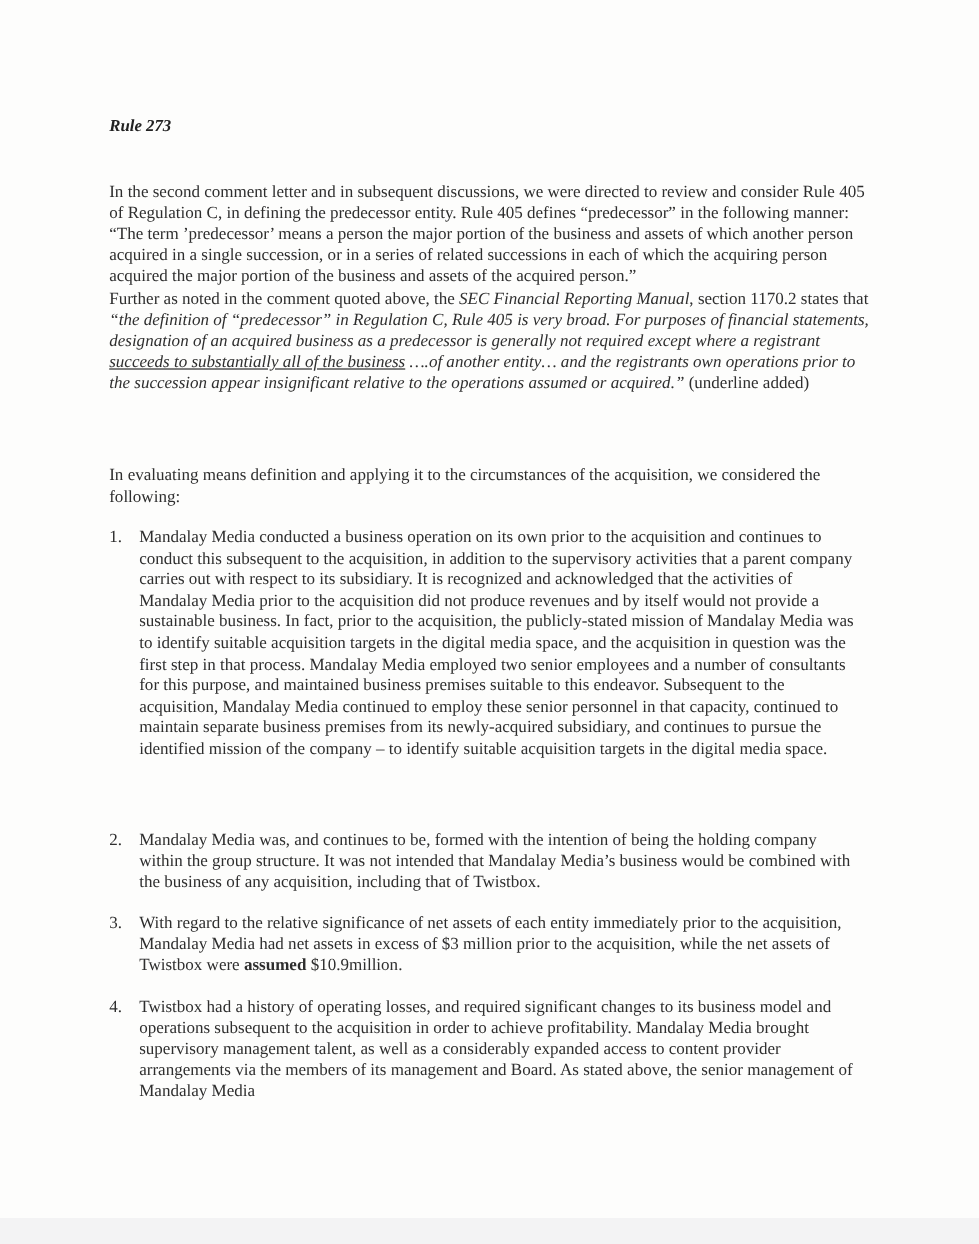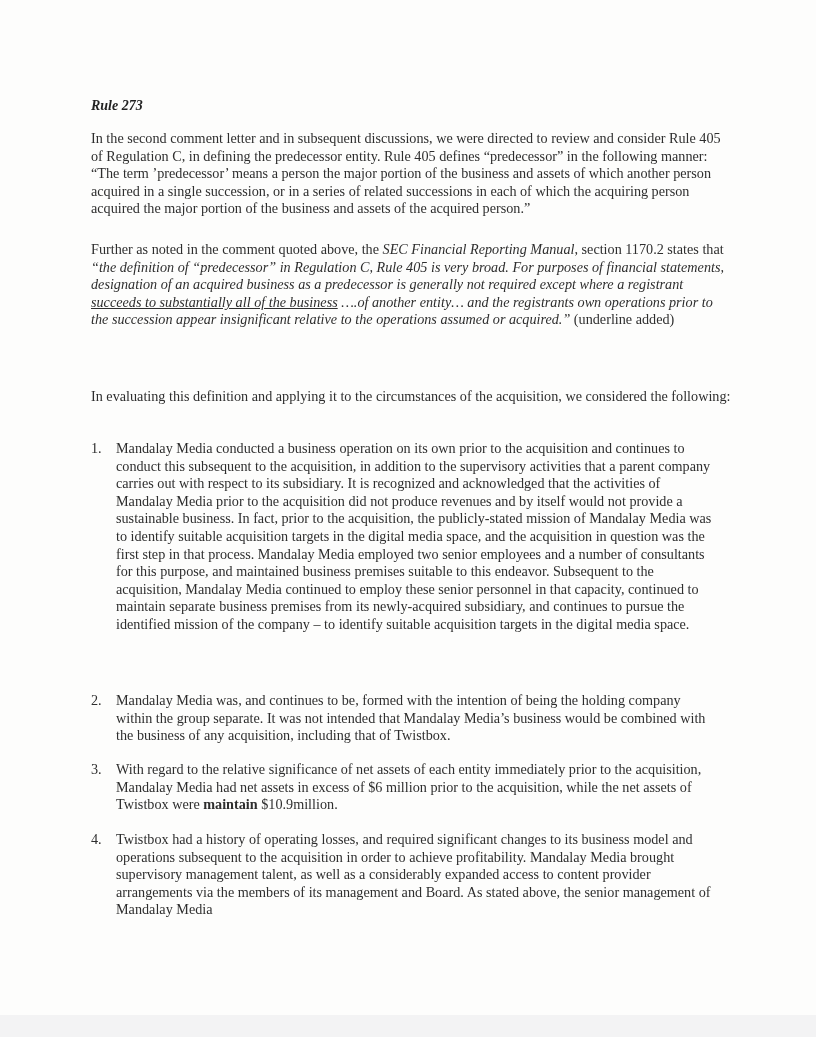--- a/index.html
+++ b/index.html
@@ -4,21 +4,21 @@
 <style>
   html, body { margin: 0; padding: 0; }
   body {
     width: 816px; height: 1037px; background: #fdfdfc; overflow: hidden;
     font-family: "Liberation Serif", serif; color: #2e2e2e;
     position: relative;
   }
   .page { position: absolute; left: 91px; top: 0; width: 640px; }
   .heading { position: absolute; top: 98px; left: 0; font-style: italic; font-weight: bold; font-size: 14px; color: #222; }
   .para { position: absolute; left: 0; width: 640px; font-size: 14.2px; line-height: 17.6px; }
-  .p1 { top: 130px; }
+  .p1 { top: 152px; }
   .p2 { top: 241px; }
   .p3 { top: 388px; }
   .list { position: absolute; left: 0; top: 0; width: 640px; }
   .item { position: absolute; left: 25px; width: 602px; font-size: 14.2px; line-height: 17.6px; }
   .item .num { position: absolute; left: -25px; width: 20px; }
   .i1 { top: 440px; }
   .i2 { top: 692px; }
   .i3 { top: 761px; }
   .i4 { top: 831px; }
   i { font-style: italic; }
@@ -29,34 +29,34 @@
 </head>
 <body>
 
 <div class="page">
   <div class="heading">Rule 273</div>
 
   <div class="para p1">In the second comment letter and in subsequent discussions, we were directed to review and consider Rule 405 of Regulation C, in defining the predecessor entity. Rule 405 defines “predecessor” in the following manner: “The term ’predecessor’ means a person the major portion of the business and assets of which another person acquired in a single succession, or in a series of related successions in each of which the acquiring person acquired the major portion of the business and assets of the acquired person.”</div>
 
   <div class="para p2"><span>Further as noted in the comment quoted above, the </span><i>SEC Financial Reporting Manual</i><span>, section 1170.2 states that </span><i>“the definition of “predecessor” in Regulation C, Rule 405 is very broad. For purposes of financial statements, designation of an acquired business as a predecessor is generally not required except where a registrant </i><i><u>succeeds to substantially all of the business</u></i><i> ….of another entity… and the registrants own operations prior to the succession appear insignificant relative to the operations assumed or acquired.”</i><span> (underline added)</span></div>
 
-  <div class="para p3">In evaluating this definition and applying it to the circumstances of the acquisition, we considered the following:</div>
+  <div class="para p3">In evaluating means definition and applying it to the circumstances of the acquisition, we considered the following:</div>
 
   <div class="list">
     <div class="item i1">
       <span class="num">1.</span>
       <span>Mandalay Media conducted a business operation on its own prior to the acquisition and continues to conduct this subsequent to the acquisition, in addition to the supervisory activities that a parent company carries out with respect to its subsidiary. It is recognized and acknowledged that the activities of Mandalay Media prior to the acquisition did not produce revenues and by itself would not provide a sustainable business. In fact, prior to the acquisition, the publicly-stated mission of Mandalay Media was to identify suitable acquisition targets in the digital media space, and the acquisition in question was the first step in that process. Mandalay Media employed two senior employees and a number of consultants for this purpose, and maintained business premises suitable to this endeavor. Subsequent to the acquisition, Mandalay Media continued to employ these senior personnel in that capacity, continued to maintain separate business premises from its newly-acquired subsidiary, and continues to pursue the identified mission of the company – to identify suitable acquisition targets in the digital media space.</span>
     </div>
     <div class="item i2">
       <span class="num">2.</span>
-      <span>Mandalay Media was, and continues to be, formed with the intention of being the holding company within the group separate. It was not intended that Mandalay Media’s business would be combined with the business of any acquisition, including that of Twistbox.</span>
+      <span>Mandalay Media was, and continues to be, formed with the intention of being the holding company within the group structure. It was not intended that Mandalay Media’s business would be combined with the business of any acquisition, including that of Twistbox.</span>
     </div>
     <div class="item i3">
       <span class="num">3.</span>
-      <span>With regard to the relative significance of net assets of each entity immediately prior to the acquisition, Mandalay Media had net assets in excess of $6 million prior to the acquisition, while the net assets of Twistbox were </span><b>maintain</b><span> $10.9million.</span>
+      <span>With regard to the relative significance of net assets of each entity immediately prior to the acquisition, Mandalay Media had net assets in excess of $3 million prior to the acquisition, while the net assets of Twistbox were </span><b>assumed</b><span> $10.9million.</span>
     </div>
     <div class="item i4">
       <span class="num">4.</span>
       <span>Twistbox had a history of operating losses, and required significant changes to its business model and operations subsequent to the acquisition in order to achieve profitability. Mandalay Media brought supervisory management talent, as well as a considerably expanded access to content provider arrangements via the members of its management and Board.  As stated above, the senior management of Mandalay Media</span>
     </div>
   </div>
 </div>
 
 <div class="scanband"></div>
 

